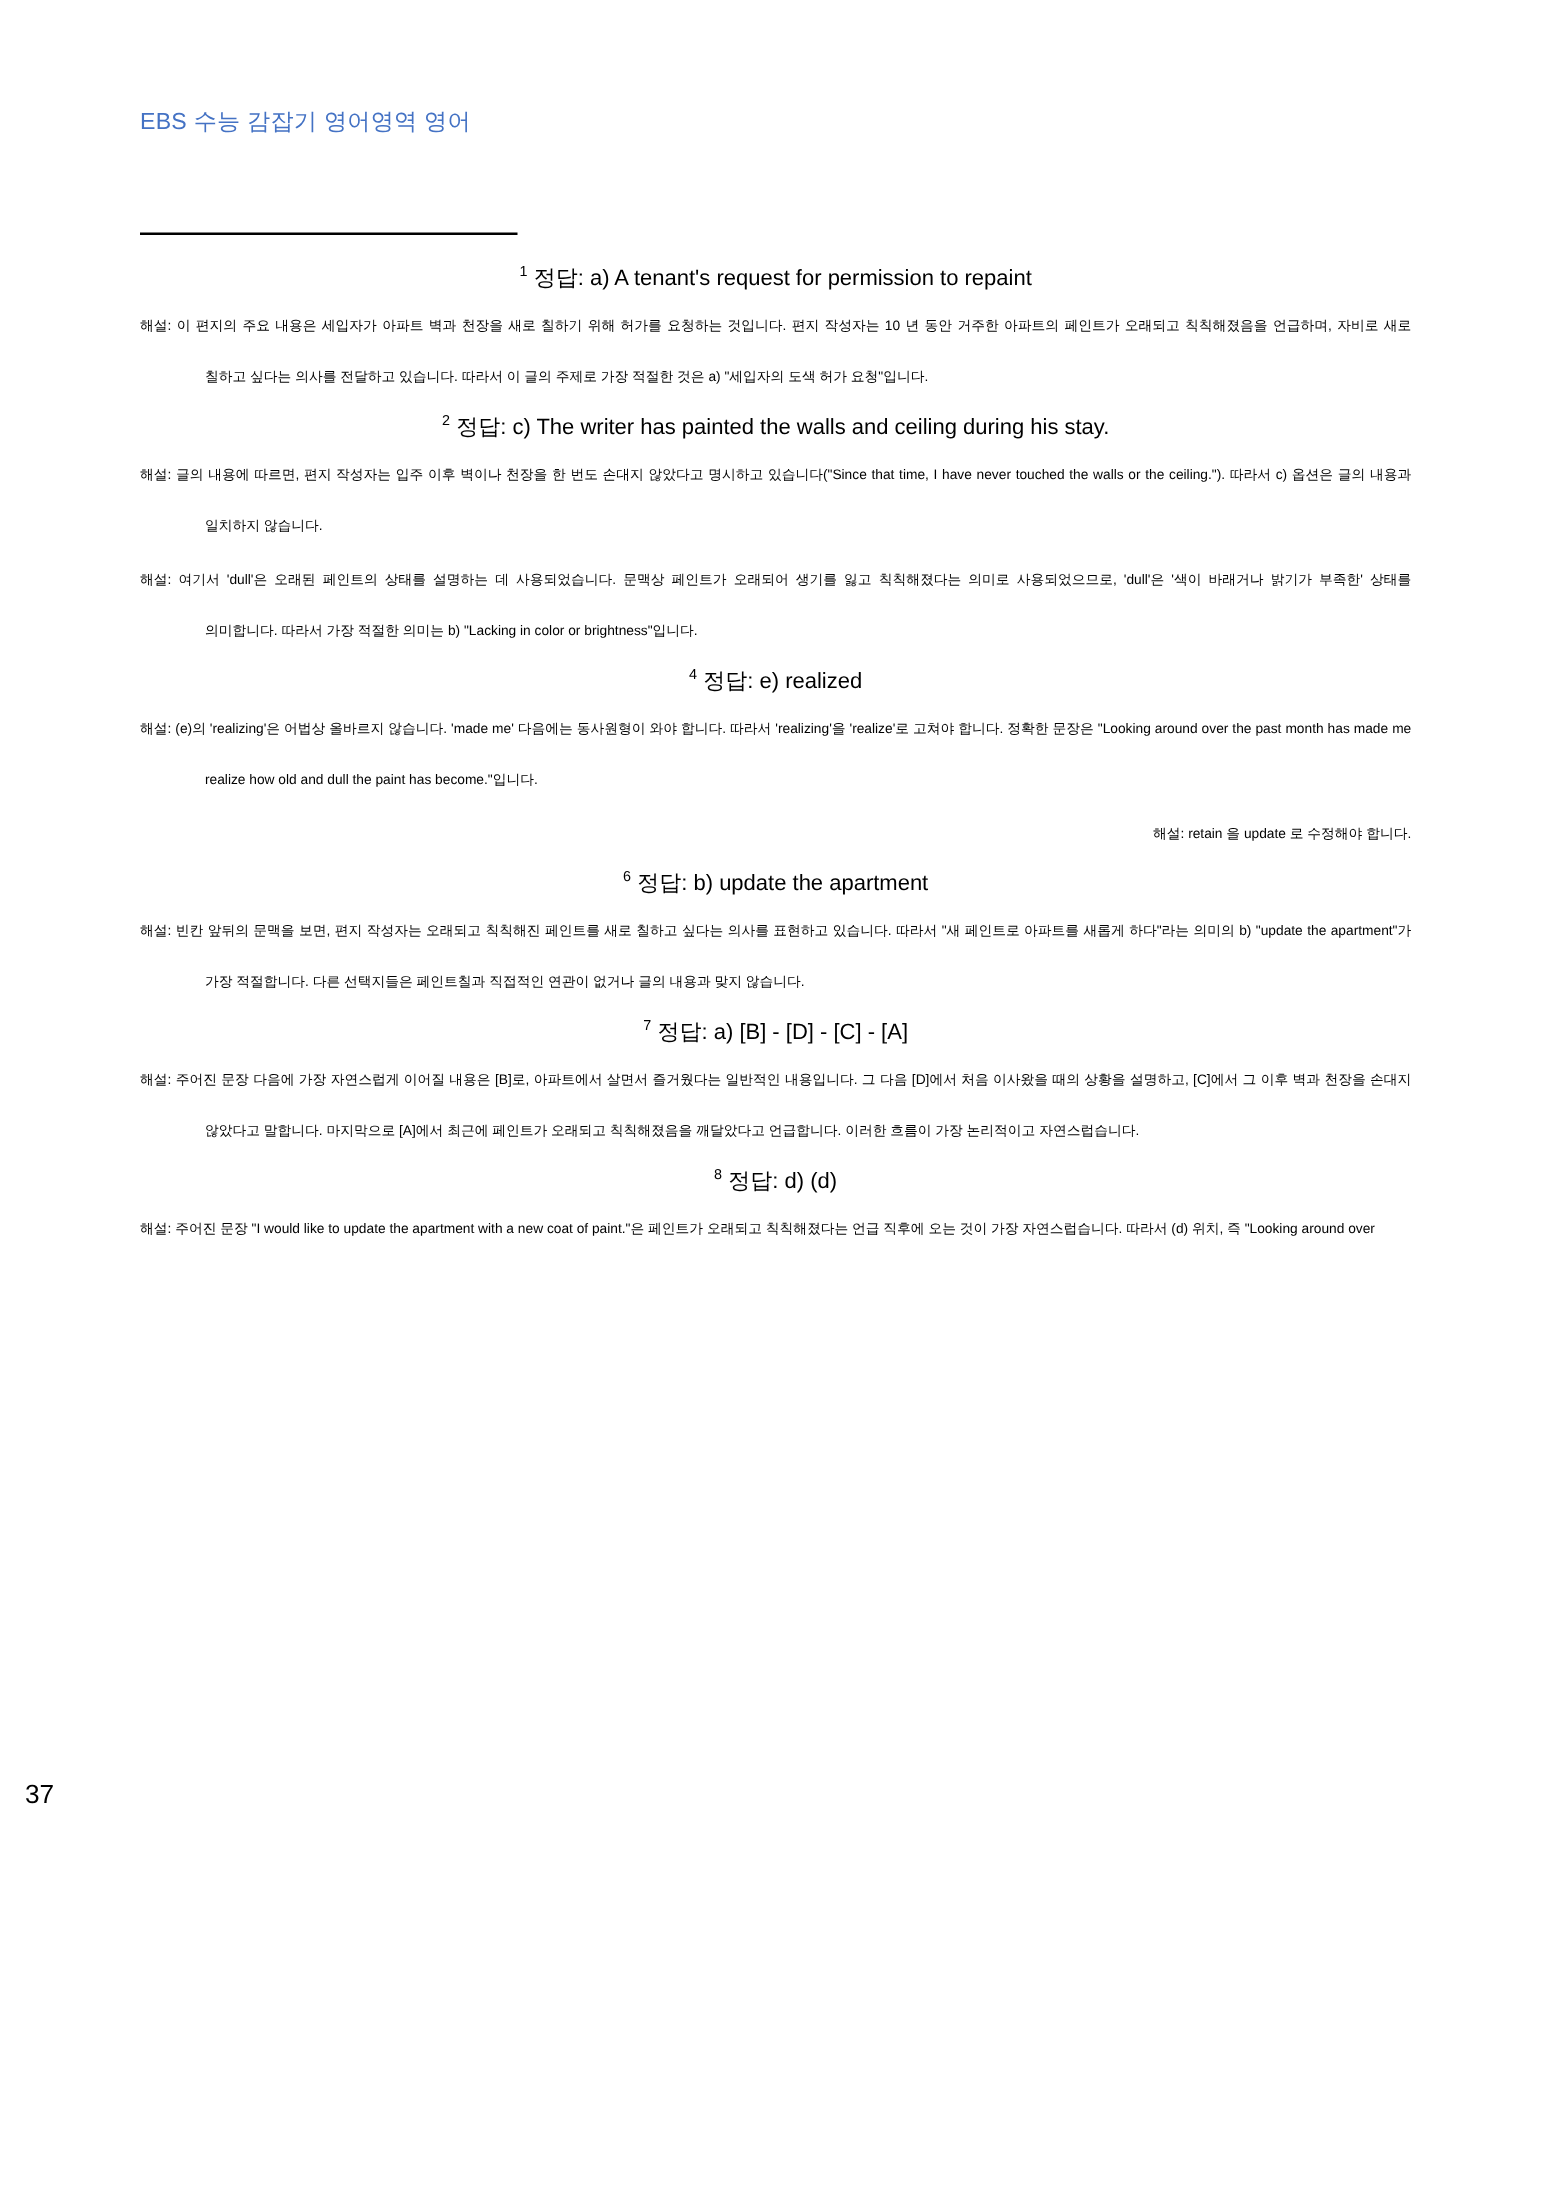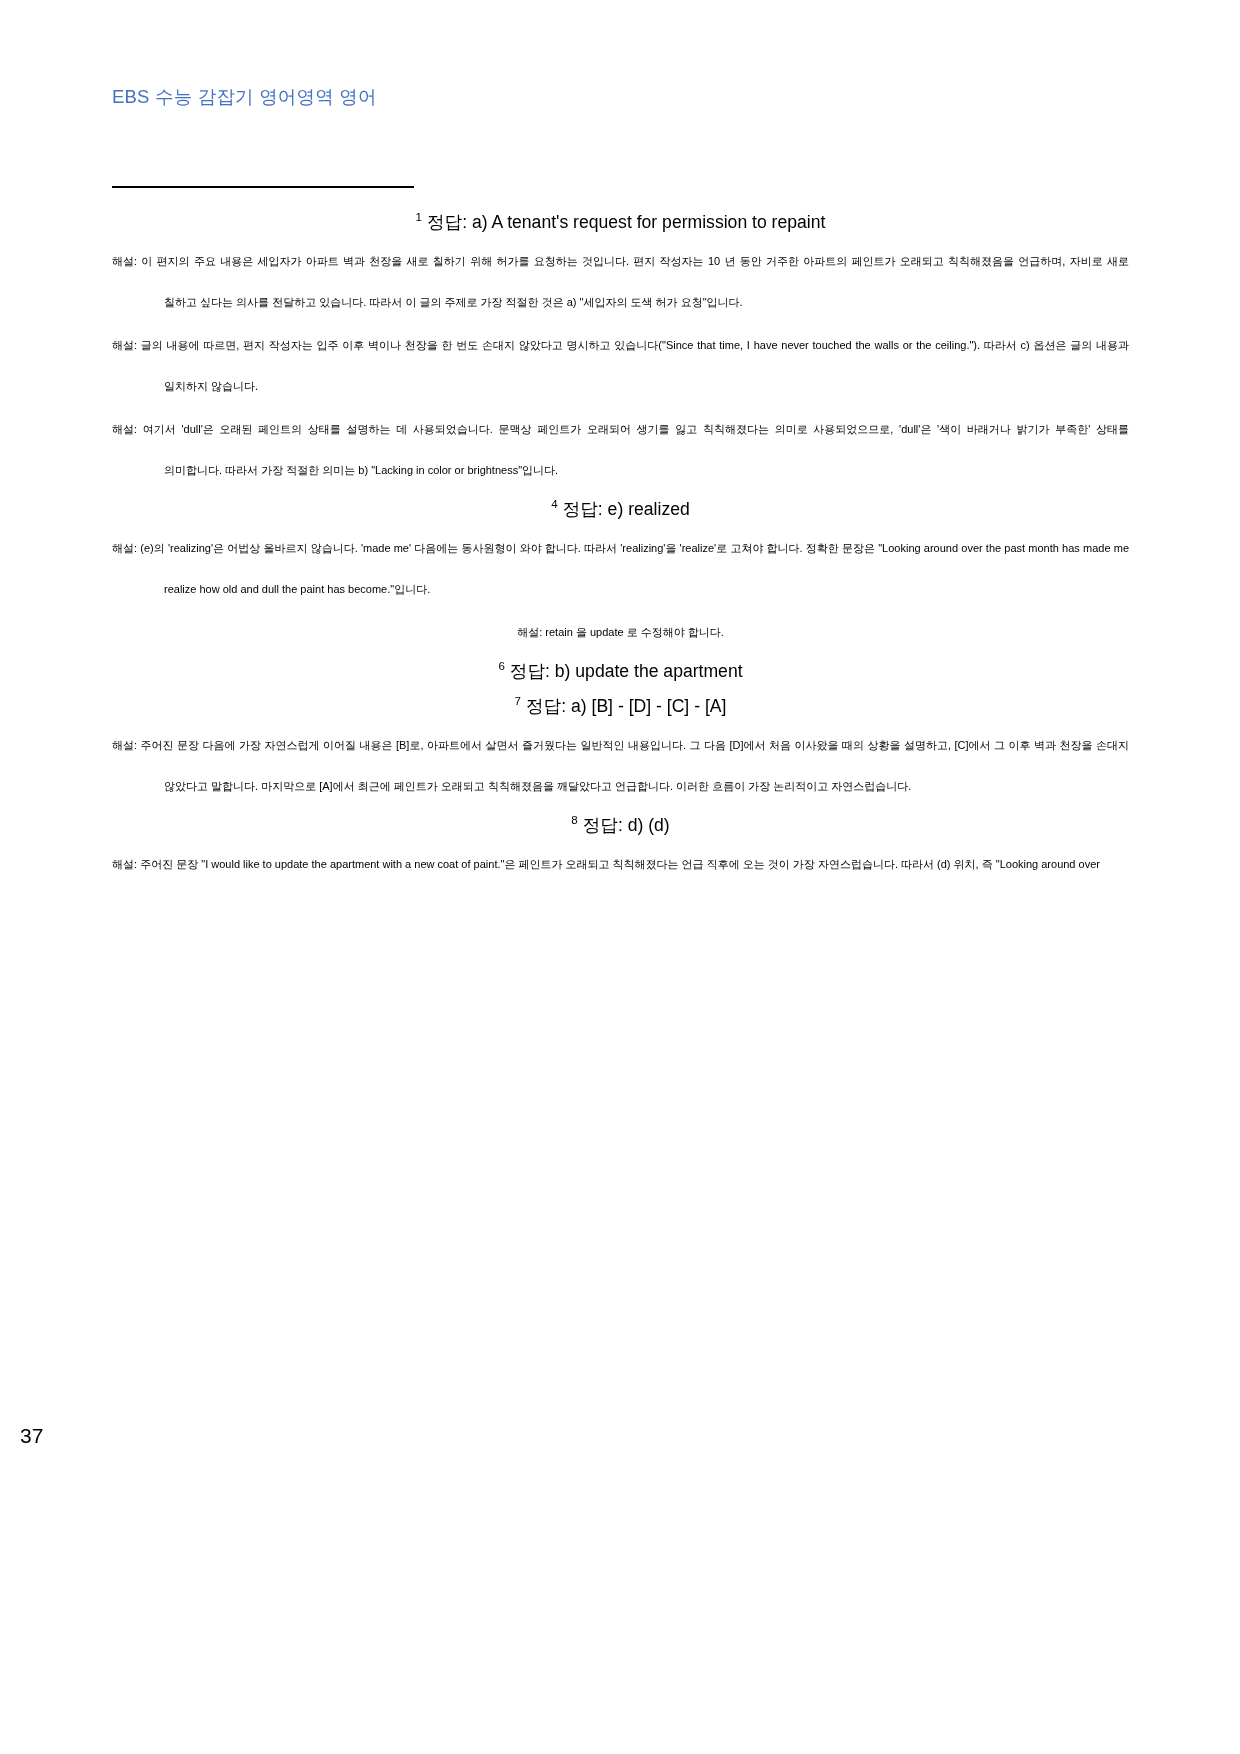--- a/index.html
+++ b/index.html
@@ -83,21 +83,21 @@
     font-size: 11px;
     line-height: 41px;
     margin: 0;
     padding: 0 0 0 52px;
     text-indent: -52px;
     text-align: justify;
     text-justify: inter-word;
     word-break: keep-all;
   }
   .explain-line.single {
-    text-align: center;
+    text-align: right;
   }
   .exp-label { }
 
   
   .note .answer-line { margin-bottom: 2px; }
   .note .explain-line { margin-bottom: 2px; }
 
   
   .page-number {
     position: absolute;
@@ -118,34 +118,36 @@
   <div class="doc-header">EBS 수능 감잡기 영어영역 영어</div>
 
   <div class="note-rule"></div>
 
   <div class="notes">
       <div class="note">
         <p class="answer-line"><span class="marker">1</span><span class="ans-label">정답:</span> <span class="ans-text">a) A tenant's request for permission to repaint</span></p>
         <p class="explain-line"><span class="exp-label">해설:</span> <span>이 편지의 주요 내용은 세입자가 아파트 벽과 천장을 새로 칠하기 위해 허가를 요청하는 것입니다. 편지 작성자는 10 년 동안 거주한 아파트의 페인트가 오래되고 칙칙해졌음을 언급하며, 자비로 새로 칠하고 싶다는 의사를 전달하고 있습니다. 따라서 이 글의 주제로 가장 적절한 것은 a) "세입자의 도색 허가 요청"입니다.</span></p>
       </div>
       <div class="note">
+        <p class="answer-line"><span class="marker">2</span><span class="ans-label">정답:</span> <span class="ans-text">c) The writer has painted the walls and ceiling during his stay.</span></p>
         <p class="explain-line"><span class="exp-label">해설:</span> <span>글의 내용에 따르면, 편지 작성자는 입주 이후 벽이나 천장을 한 번도 손대지 않았다고 명시하고 있습니다("Since that time, I have never touched the walls or the ceiling."). 따라서 c) 옵션은 글의 내용과 일치하지 않습니다.</span></p>
       </div>
       <div class="note">
         <p class="explain-line"><span class="exp-label">해설:</span> <span>여기서 'dull'은 오래된 페인트의 상태를 설명하는 데 사용되었습니다. 문맥상 페인트가 오래되어 생기를 잃고 칙칙해졌다는 의미로 사용되었으므로, 'dull'은 '색이 바래거나 밝기가 부족한' 상태를 의미합니다. 따라서 가장 적절한 의미는 b) "Lacking in color or brightness"입니다.</span></p>
       </div>
       <div class="note">
         <p class="answer-line"><span class="marker">4</span><span class="ans-label">정답:</span> <span class="ans-text">e) realized</span></p>
         <p class="explain-line"><span class="exp-label">해설:</span> <span>(e)의 'realizing'은 어법상 올바르지 않습니다. 'made me' 다음에는 동사원형이 와야 합니다. 따라서 'realizing'을 'realize'로 고쳐야 합니다. 정확한 문장은 "Looking around over the past month has made me realize how old and dull the paint has become."입니다.</span></p>
       </div>
       <div class="note">
         <p class="explain-line single"><span class="exp-label">해설:</span> <span>retain 을 update 로 수정해야 합니다.</span></p>
       </div>
       <div class="note">
         <p class="answer-line"><span class="marker">6</span><span class="ans-label">정답:</span> <span class="ans-text">b) update the apartment</span></p>
+        <p class="explain-line"><span class="exp-label">해설:</span> <span>빈칸 앞뒤의 문맥을 보면, 편지 작성자는 오래되고 칙칙해진 페인트를 새로 칠하고 싶다는 의사를 표현하고 있습니다. 따라서 "새 페인트로 아파트를 새롭게 하다"라는 의미의 b) "update the apartment"가 가장 적절합니다. 다른 선택지들은 페인트칠과 직접적인 연관이 없거나 글의 내용과 맞지 않습니다.</span></p>
       </div>
       <div class="note">
         <p class="answer-line"><span class="marker">7</span><span class="ans-label">정답:</span> <span class="ans-text">a) [B] - [D] - [C] - [A]</span></p>
         <p class="explain-line"><span class="exp-label">해설:</span> <span>주어진 문장 다음에 가장 자연스럽게 이어질 내용은 [B]로, 아파트에서 살면서 즐거웠다는 일반적인 내용입니다. 그 다음 [D]에서 처음 이사왔을 때의 상황을 설명하고, [C]에서 그 이후 벽과 천장을 손대지 않았다고 말합니다. 마지막으로 [A]에서 최근에 페인트가 오래되고 칙칙해졌음을 깨달았다고 언급합니다. 이러한 흐름이 가장 논리적이고 자연스럽습니다.</span></p>
       </div>
       <div class="note">
         <p class="answer-line"><span class="marker">8</span><span class="ans-label">정답:</span> <span class="ans-text">d) (d)</span></p>
         <p class="explain-line"><span class="exp-label">해설:</span> <span>주어진 문장 "I would like to update the apartment with a new coat of paint."은 페인트가 오래되고 칙칙해졌다는 언급 직후에 오는 것이 가장 자연스럽습니다. 따라서 (d) 위치, 즉 "Looking around over</span></p>
       </div>
     </div>

